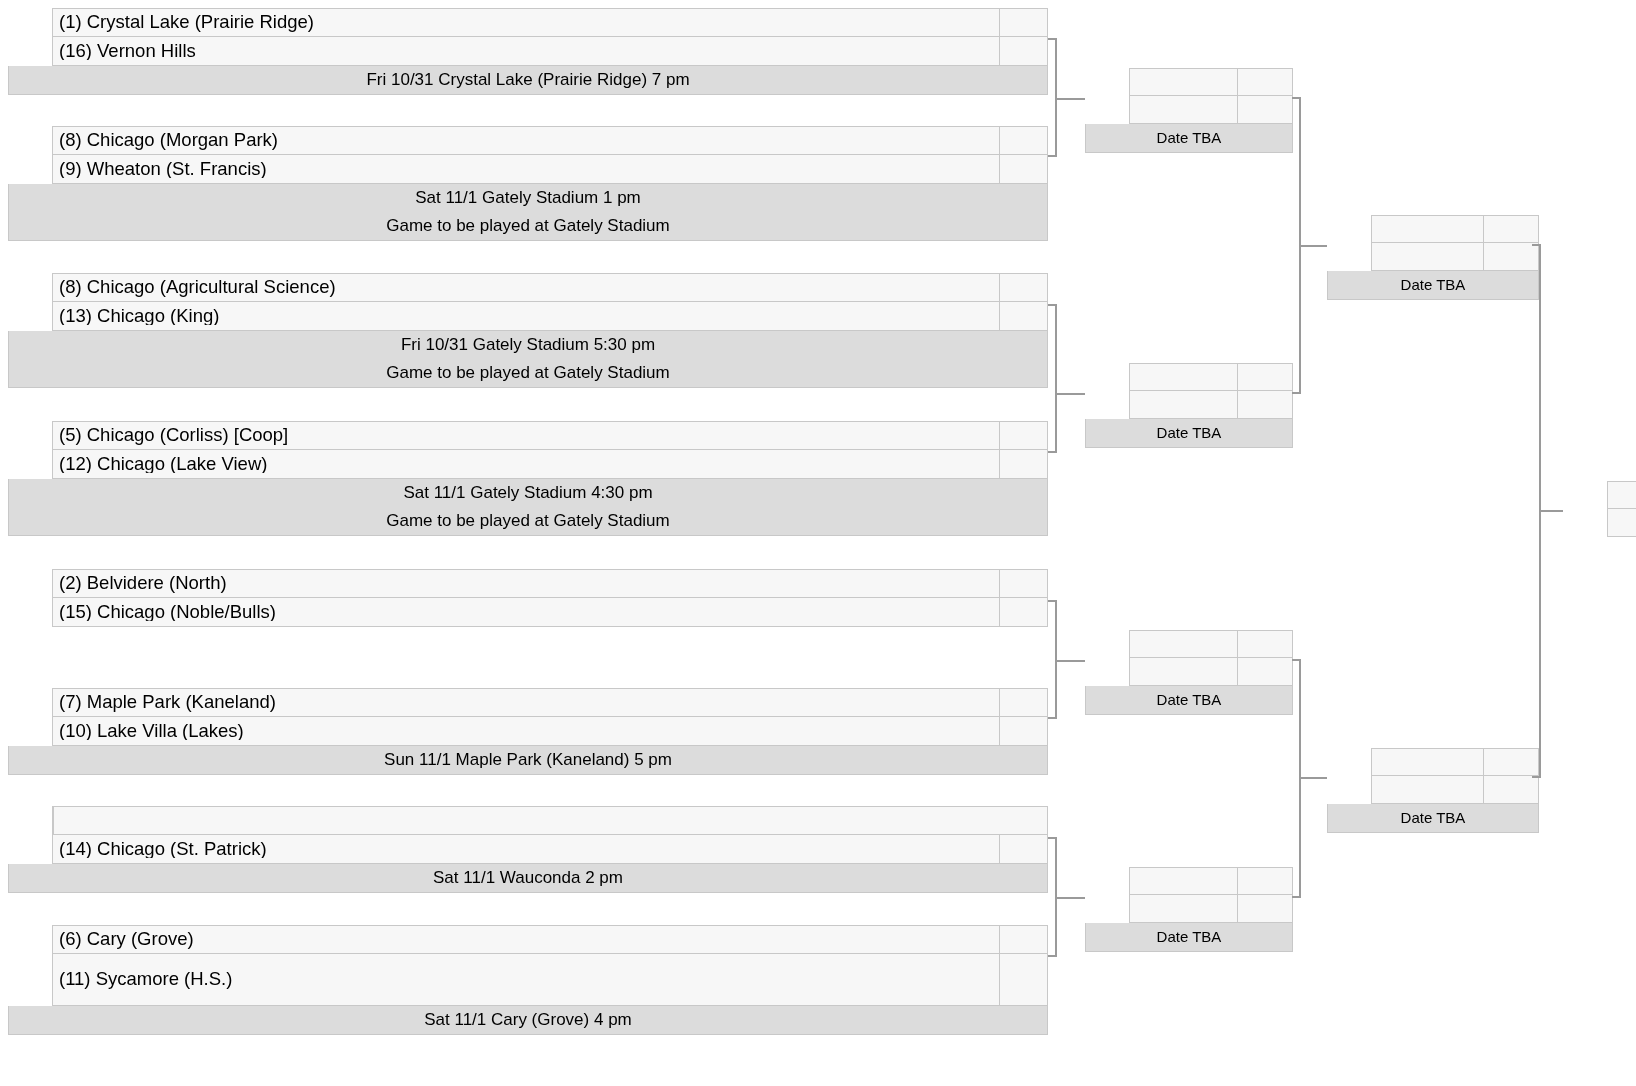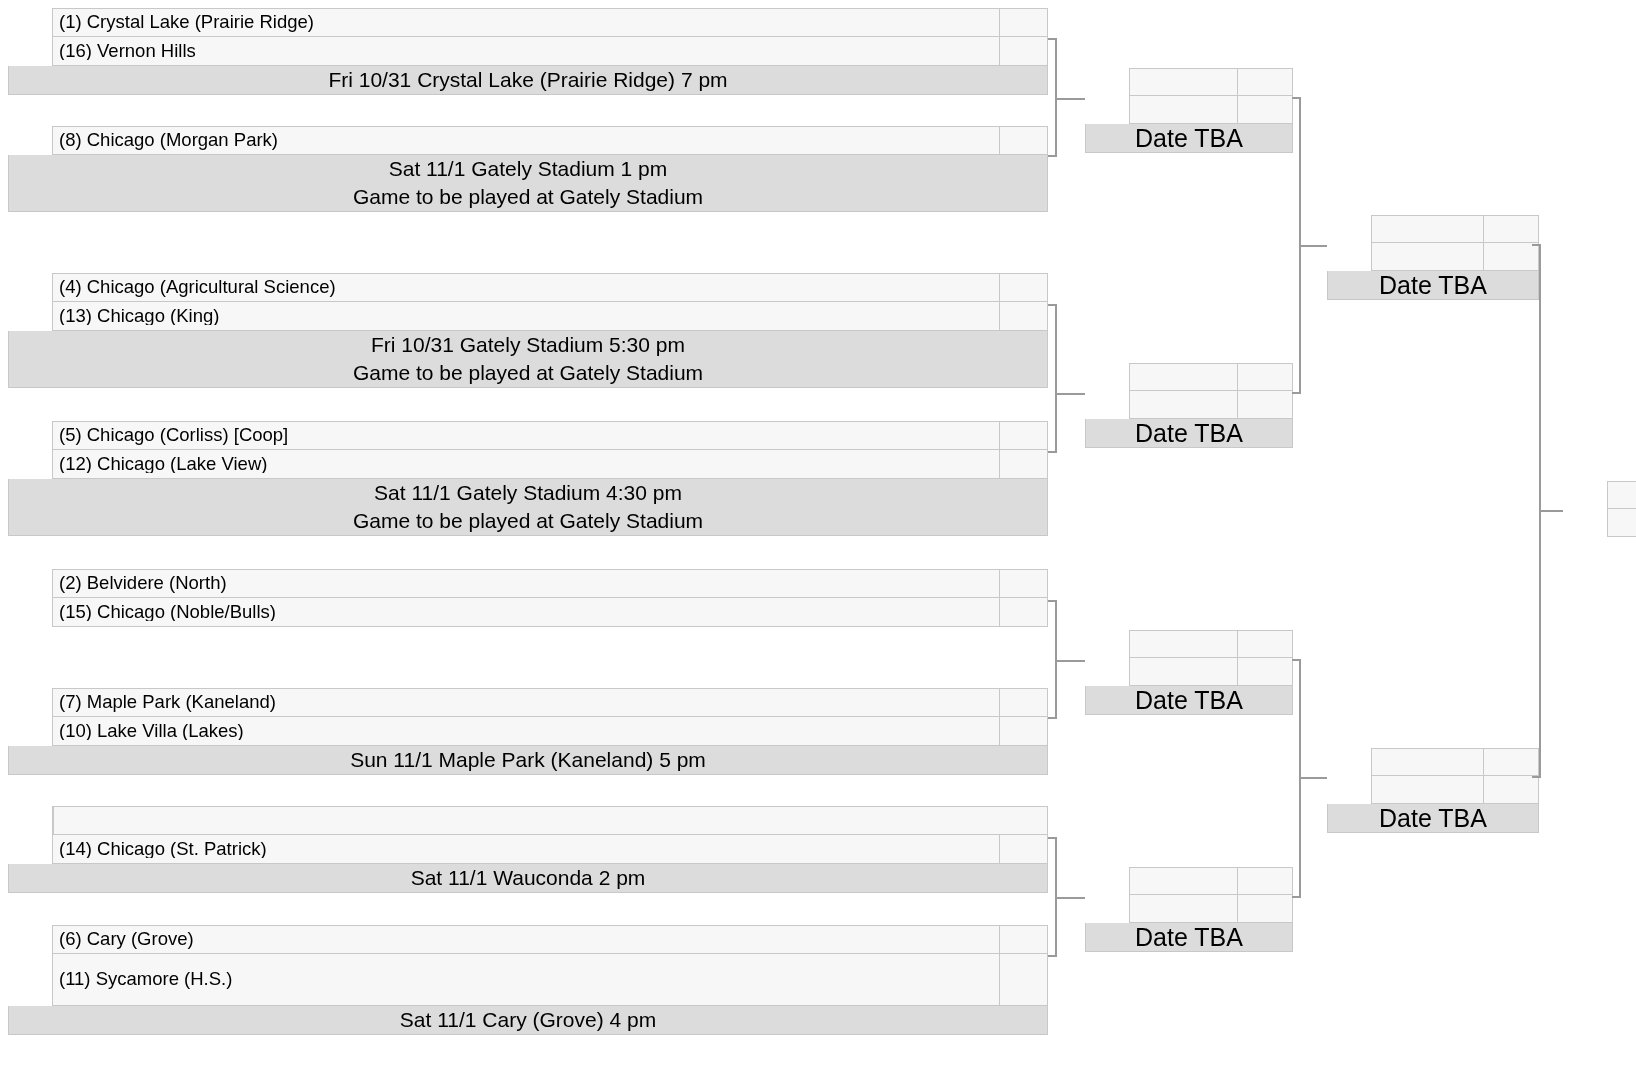--- a/index.html
+++ b/index.html
@@ -53,35 +53,35 @@
     box-sizing: border-box;
     border-left: 1px solid #c8c8c8;
     background: #f7f7f7;
   }
   .info {
     box-sizing: border-box;
     border: 1px solid #c8c8c8;
     border-top: none;
     background: #dcdcdc;
     text-align: center;
-    font-size: 21px;
+    font-size: 17px;
     line-height: 28px;
     padding: 0 2px;
   }
   .info .line2 { display: block; }
 
   
   .slot {
     position: absolute;
     width: 208px;
   }
   .slot .team-row { height: 28px; }
   .slot .score-cell { flex: 0 0 55px; }
   .slot .info {
-    font-size: 25px;
+    font-size: 15px;
     line-height: 28px;
   }
   .slot.wide { width: 212px; }
 
   
   .conn {
     position: absolute;
     background: #9a9a9a;
   }
   .conn.v { width: 2px; }
@@ -104,29 +104,33 @@
     <div class="info">
       <span>Fri 10/31 Crystal Lake (Prairie Ridge) 7 pm</span>
     </div>
   </div>
 
   <div class="r1" style="top:126px">
     <div class="team-row">
       <span class="team-name">(8) Chicago (Morgan Park)</span>
       <span class="score-cell"></span>
     </div>
+    <div class="team-row">
+      <span class="team-name">(9) Wheaton (St. Francis)</span>
+      <span class="score-cell"></span>
+    </div>
     <div class="info">
       <span>Sat 11/1 Gately Stadium 1 pm</span>
       <span class="line2">Game to be played at Gately Stadium</span>
     </div>
   </div>
 
   <div class="r1" style="top:273px">
     <div class="team-row">
-      <span class="team-name">(4) Chicago (Agricultural Science)</span>
+      <span class="team-name">(8) Chicago (Agricultural Science)</span>
       <span class="score-cell"></span>
     </div>
     <div class="team-row">
       <span class="team-name">(13) Chicago (King)</span>
       <span class="score-cell"></span>
     </div>
     <div class="info">
       <span>Fri 10/31 Gately Stadium 5:30 pm</span>
       <span class="line2">Game to be played at Gately Stadium</span>
     </div>

